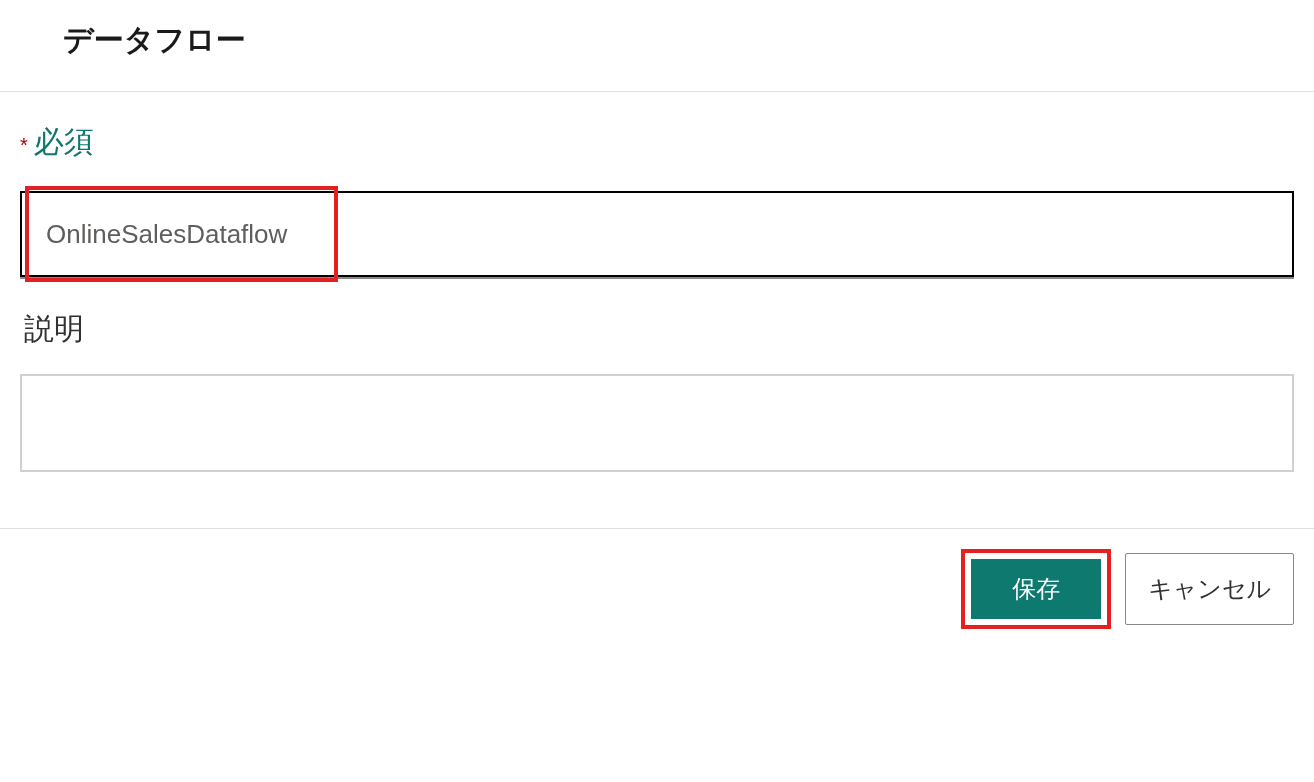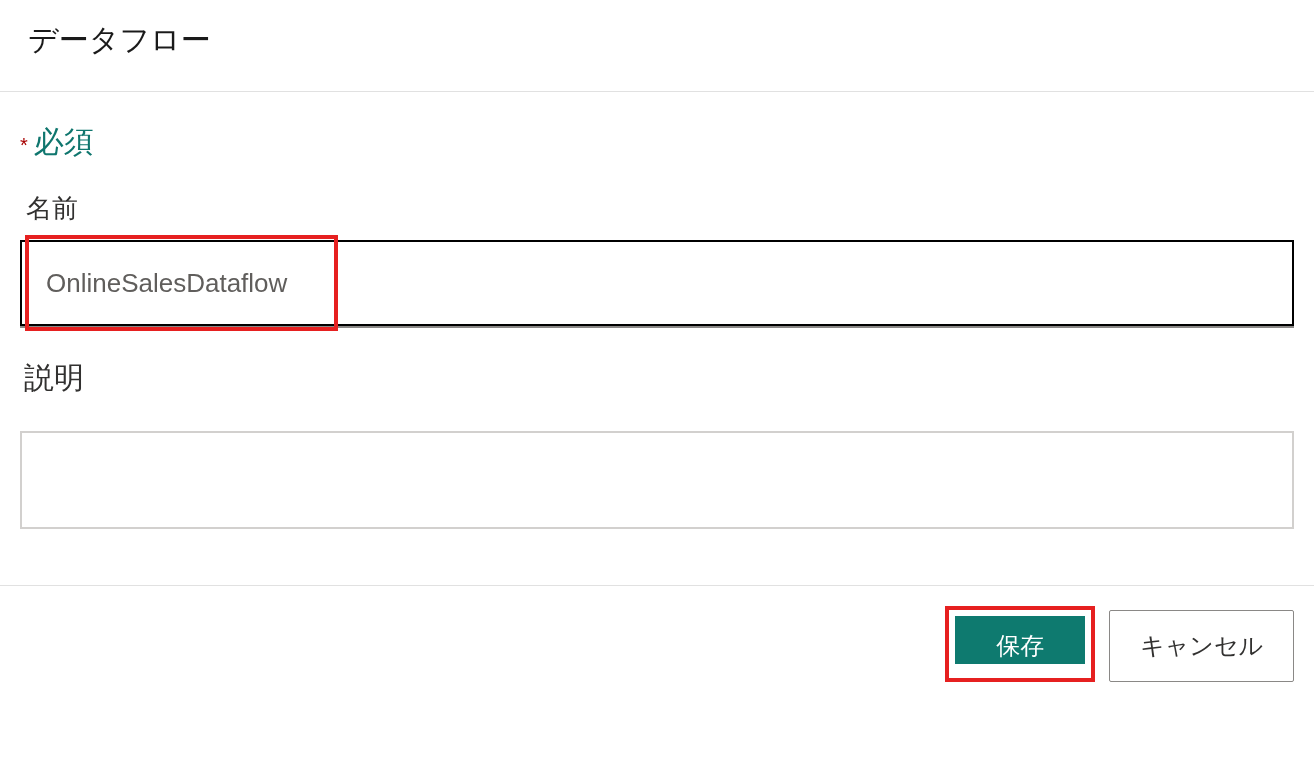--- a/index.html
+++ b/index.html
@@ -13,22 +13,23 @@
       color: #323130;
       width: 1314px;
       height: 782px;
     }
     .header {
       padding: 20px 28px 30px 28px;
       border-bottom: 1px solid #e1e1e1;
     }
     .header-title {
       font-size: 30px;
-      font-weight: 400;
+      font-weight: 700;
       color: #1a1a1a;
+      margin-left: 35px;
     }
     .content {
       padding: 30px 20px 20px 20px;
     }
     .required-row {
       display: flex;
       align-items: baseline;
       margin-bottom: 28px;
       gap: 6px;
     }
@@ -67,21 +68,21 @@
       left: 5px;
       top: -5px;
       width: 313px;
       height: 96px;
       border: 4px solid #e62020;
       pointer-events: none;
     }
     .description-label {
       font-size: 30px;
       color: #323130;
-      margin-bottom: 32px;
+      margin-bottom: 24px;
       padding-left: 4px;
     }
     .description-input {
       width: 100%;
       height: 98px;
       border: 2px solid #d2d0ce;
       background: #ffffff;
       padding: 10px 14px;
       font-size: 22px;
       color: #323130;
@@ -102,49 +103,48 @@
       border: 4px solid #e62020;
     }
     .save-button {
       background: #0e7a6f;
       color: #ffffff;
       border: none;
       font-size: 24px;
       padding: 14px 36px;
       cursor: pointer;
       min-width: 130px;
-      height: 48px;
+      height: 60px;
     }
     .cancel-button {
       background: #ffffff;
       color: #323130;
       border: 1px solid #8a8886;
       border-radius: 2px;
       font-size: 24px;
-      padding: 14px 30px;
+      padding: 14px 22px;
       cursor: pointer;
       min-width: 160px;
       height: 72px;
       margin-top: 4px;
     }
   </style>
 </head>
 <body>
 
 <div class="header">
   <div class="header-title">データフロー</div>
 </div>
 
 <div class="content">
   <div class="required-row">
     <span class="required-asterisk">*</span>
     <span class="required-label">必須</span>
   </div>
 
-  <div class="field-label">名前</div>
   <div class="name-input-wrapper">
     <input type="text" class="name-input" value="OnlineSalesDataflow" style="">
     <div class="name-highlight"></div>
   </div>
 
   <div class="description-label">説明</div>
   <textarea class="description-input" style=""></textarea>
 </div>
 
 <div class="footer">

